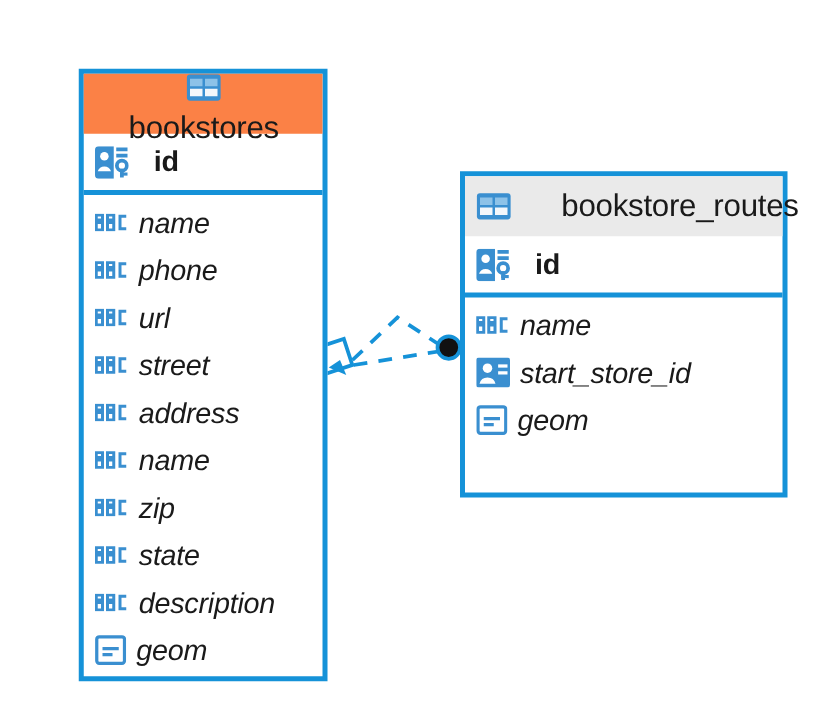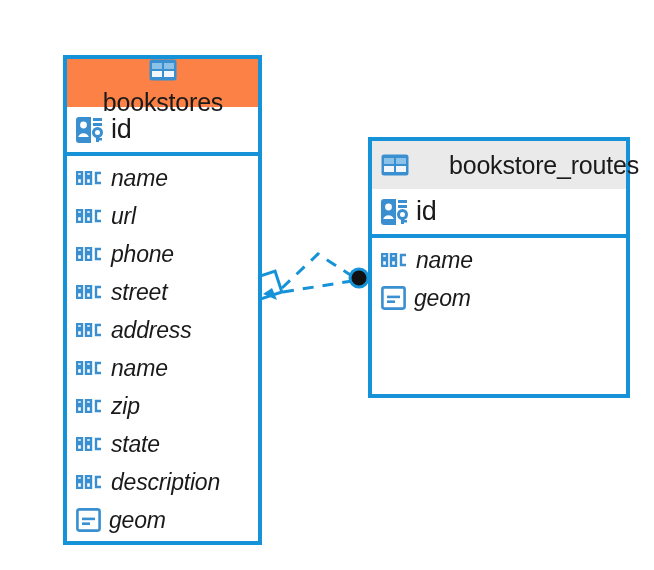--- a/index.html
+++ b/index.html
@@ -66,21 +66,21 @@
   .field-row.pk-row { height: 45px; }
   .fields-section { padding-top: 3px; font-style: italic; }
 
   .field-label {
     font-size: 23px;
     color: #1a1a1a;
     line-height: 1;
     white-space: nowrap;
     letter-spacing: -0.2px;
   }
-  .field-label.bold { font-weight: normal; font-size: 27px; }
+  .field-label.bold { font-weight: bold; font-size: 23px; margin-left: 12px; }
 
   
   .icon {
     flex: 0 0 auto;
     display: block;
     line-height: 0;
   }
   .icon-table { width: 28px; height: 22px; }
   .icon-key   { width: 27px; height: 26px; }
   .icon-fk    { width: 27px; height: 24px; }
@@ -164,32 +164,32 @@
       </div>
 
       <div class="field-row">
         <span class="icon icon-abc">
           <svg viewBox="0 0 27 14" xmlns="http://www.w3.org/2000/svg">
             <path d="M1 13 V1 h5 v4 h-5 M1 7 h5 v6 h-5 z" fill="none" stroke="#3a8fd0" stroke-width="2.4"></path>
             <path d="M10 13 V1 h5 v4 h-5 M10 7 h5 v6 h-5 z" fill="none" stroke="#3a8fd0" stroke-width="2.4"></path>
             <path d="M25 2 h-5 v10 h5" fill="none" stroke="#3a8fd0" stroke-width="2.4"></path>
           </svg>
         </span>
+        <span class="field-label">phone</span>
+      </div>
+
+      <div class="field-row">
+        <span class="icon icon-abc">
+          <svg viewBox="0 0 27 14" xmlns="http://www.w3.org/2000/svg">
+            <path d="M1 13 V1 h5 v4 h-5 M1 7 h5 v6 h-5 z" fill="none" stroke="#3a8fd0" stroke-width="2.4"></path>
+            <path d="M10 13 V1 h5 v4 h-5 M10 7 h5 v6 h-5 z" fill="none" stroke="#3a8fd0" stroke-width="2.4"></path>
+            <path d="M25 2 h-5 v10 h5" fill="none" stroke="#3a8fd0" stroke-width="2.4"></path>
+          </svg>
+        </span>
         <span class="field-label">url</span>
-      </div>
-
-      <div class="field-row">
-        <span class="icon icon-abc">
-          <svg viewBox="0 0 27 14" xmlns="http://www.w3.org/2000/svg">
-            <path d="M1 13 V1 h5 v4 h-5 M1 7 h5 v6 h-5 z" fill="none" stroke="#3a8fd0" stroke-width="2.4"></path>
-            <path d="M10 13 V1 h5 v4 h-5 M10 7 h5 v6 h-5 z" fill="none" stroke="#3a8fd0" stroke-width="2.4"></path>
-            <path d="M25 2 h-5 v10 h5" fill="none" stroke="#3a8fd0" stroke-width="2.4"></path>
-          </svg>
-        </span>
-        <span class="field-label">phone</span>
       </div>
 
       <div class="field-row">
         <span class="icon icon-abc">
           <svg viewBox="0 0 27 14" xmlns="http://www.w3.org/2000/svg">
             <path d="M1 13 V1 h5 v4 h-5 M1 7 h5 v6 h-5 z" fill="none" stroke="#3a8fd0" stroke-width="2.4"></path>
             <path d="M10 13 V1 h5 v4 h-5 M10 7 h5 v6 h-5 z" fill="none" stroke="#3a8fd0" stroke-width="2.4"></path>
             <path d="M25 2 h-5 v10 h5" fill="none" stroke="#3a8fd0" stroke-width="2.4"></path>
           </svg>
         </span>
@@ -303,20 +303,32 @@
         <span class="icon icon-abc">
           <svg viewBox="0 0 27 14" xmlns="http://www.w3.org/2000/svg">
             <path d="M1 13 V1 h5 v4 h-5 M1 7 h5 v6 h-5 z" fill="none" stroke="#3a8fd0" stroke-width="2.4"></path>
             <path d="M10 13 V1 h5 v4 h-5 M10 7 h5 v6 h-5 z" fill="none" stroke="#3a8fd0" stroke-width="2.4"></path>
             <path d="M25 2 h-5 v10 h5" fill="none" stroke="#3a8fd0" stroke-width="2.4"></path>
           </svg>
         </span>
         <span class="field-label">name</span>
       </div>
 
+      <div class="field-row">
+        <span class="icon icon-fk">
+          <svg viewBox="0 0 27 24" xmlns="http://www.w3.org/2000/svg">
+            <rect x="0" y="0" width="27" height="24" rx="2" fill="#3a8fd0"></rect>
+            <circle cx="9" cy="8.5" r="3.8" fill="#ffffff"></circle>
+            <path d="M2.6 21 a6.6 6.6 0 0 1 12.8 0 z" fill="#ffffff"></path>
+            <rect x="17.5" y="5.5" width="7.5" height="2.6" fill="#ffffff"></rect>
+            <rect x="17.5" y="11" width="7.5" height="2.6" fill="#ffffff"></rect>
+          </svg>
+        </span>
+        <span class="field-label">start_store_id</span>
+      </div>
 
 
       <div class="field-row">
         <span class="icon icon-geom">
           <svg viewBox="0 0 25 24" xmlns="http://www.w3.org/2000/svg">
             <rect x="1.4" y="1.4" width="22.2" height="21.2" rx="2" fill="#ffffff" stroke="#3a8fd0" stroke-width="2.6"></rect>
             <rect x="6" y="9.6" width="13" height="2.6" fill="#3a8fd0"></rect>
             <rect x="6" y="14.4" width="8" height="2.6" fill="#3a8fd0"></rect>
           </svg>
         </span>

